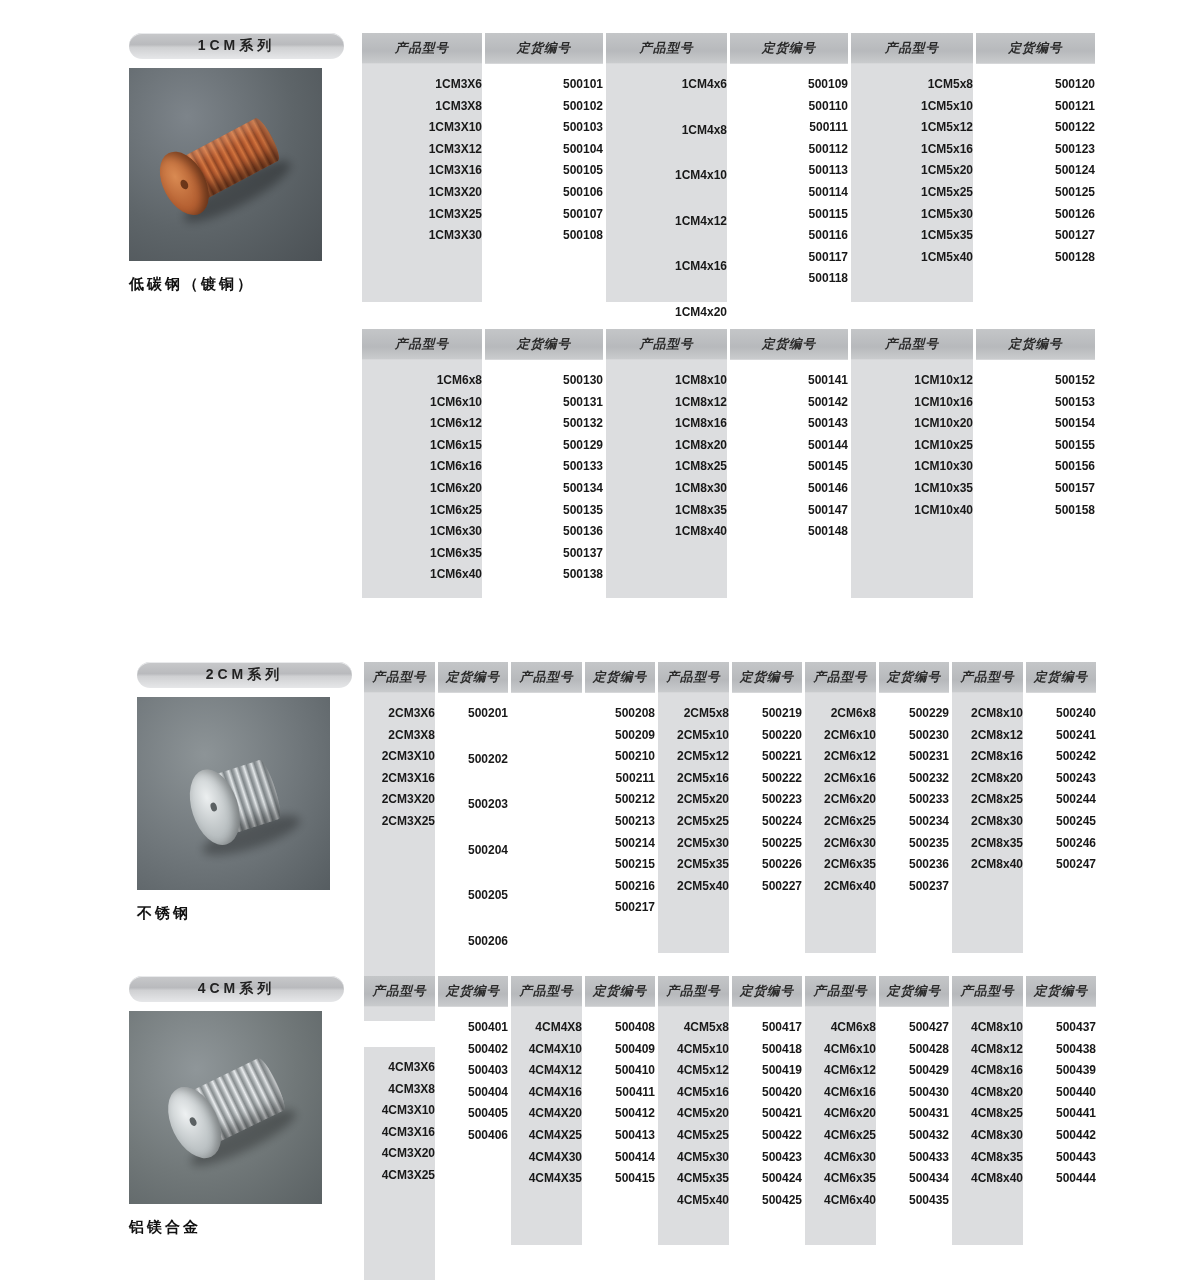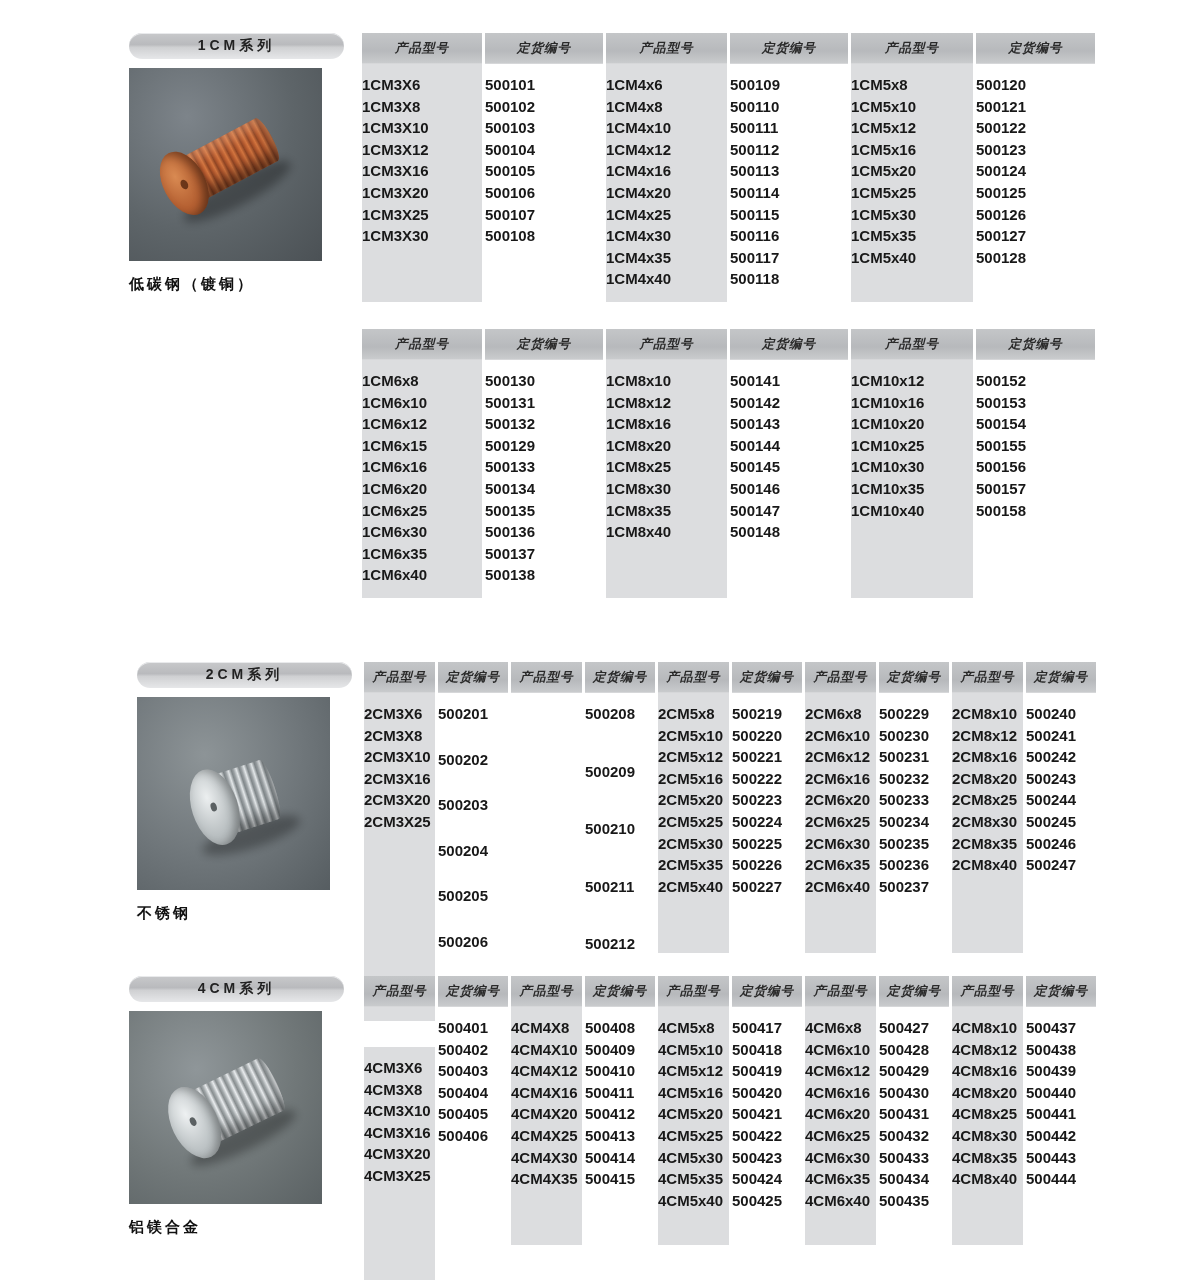--- a/index.html
+++ b/index.html
@@ -129,23 +129,23 @@
   .col .hd{
     height:30px;
     background:linear-gradient(to bottom,#c4c6c8 0%,#b7b9bc 60%,#c9cbcd 100%);
     display:flex;align-items:center;justify-content:center;
     font-size:12.5px;font-weight:bold;font-style:italic;color:#2a2a2a;
     letter-spacing:1px;
     white-space:nowrap;
     border-bottom:1px solid #d6d7d9;
   }
   .col .bd{
-    display:flex;flex-direction:column;align-items:flex-start;
+    display:flex;flex-direction:column;align-items:flex-end;
     padding-top:10px;
-    font-size:15px;font-weight:bold;color:#181818;
+    font-size:12px;font-weight:bold;color:#181818;
     box-sizing:border-box;
   }
   .col.model .bd{background:#dcdddf;}
   .col.order .bd{background:#ffffff;}
   .col .bd .cell{line-height:21.6px;height:21.6px;white-space:nowrap;}
 </style>
 </head>
 <body>
 
 <div class="section left-col" style="left:129px;top:33px;">
@@ -184,21 +184,21 @@
           <div class="cell">500103</div>
           <div class="cell">500104</div>
           <div class="cell">500105</div>
           <div class="cell">500106</div>
           <div class="cell">500107</div>
           <div class="cell">500108</div>
         </div>
       </div>
       <div class="col model" style="width: 121px;">
         <div class="hd">产品型号</div>
-        <div class="bd" style="height: 238px;">
+        <div class="bd" style="height: 238px; gap: 24px;">
           <div class="cell">1CM4x6</div>
           <div class="cell">1CM4x8</div>
           <div class="cell">1CM4x10</div>
           <div class="cell">1CM4x12</div>
           <div class="cell">1CM4x16</div>
           <div class="cell">1CM4x20</div>
           <div class="cell">1CM4x25</div>
           <div class="cell">1CM4x30</div>
           <div class="cell">1CM4x35</div>
           <div class="cell">1CM4x40</div>
@@ -370,21 +370,21 @@
           <div class="cell">500204</div>
           <div class="cell">500205</div>
           <div class="cell">500206</div>
         </div>
       </div>
       <div class="col model" style="width: 71px;">
         <div class="hd">产品型号</div>
       </div>
       <div class="col order" style="width: 70px;">
         <div class="hd">定货编号</div>
-        <div class="bd" style="height: 259.6px; gap: 36px;">
+        <div class="bd" style="height: 259.6px;">
           <div class="cell">500208</div>
           <div class="cell">500209</div>
           <div class="cell">500210</div>
           <div class="cell">500211</div>
           <div class="cell">500212</div>
           <div class="cell">500213</div>
           <div class="cell">500214</div>
           <div class="cell">500215</div>
           <div class="cell">500216</div>
           <div class="cell">500217</div>

